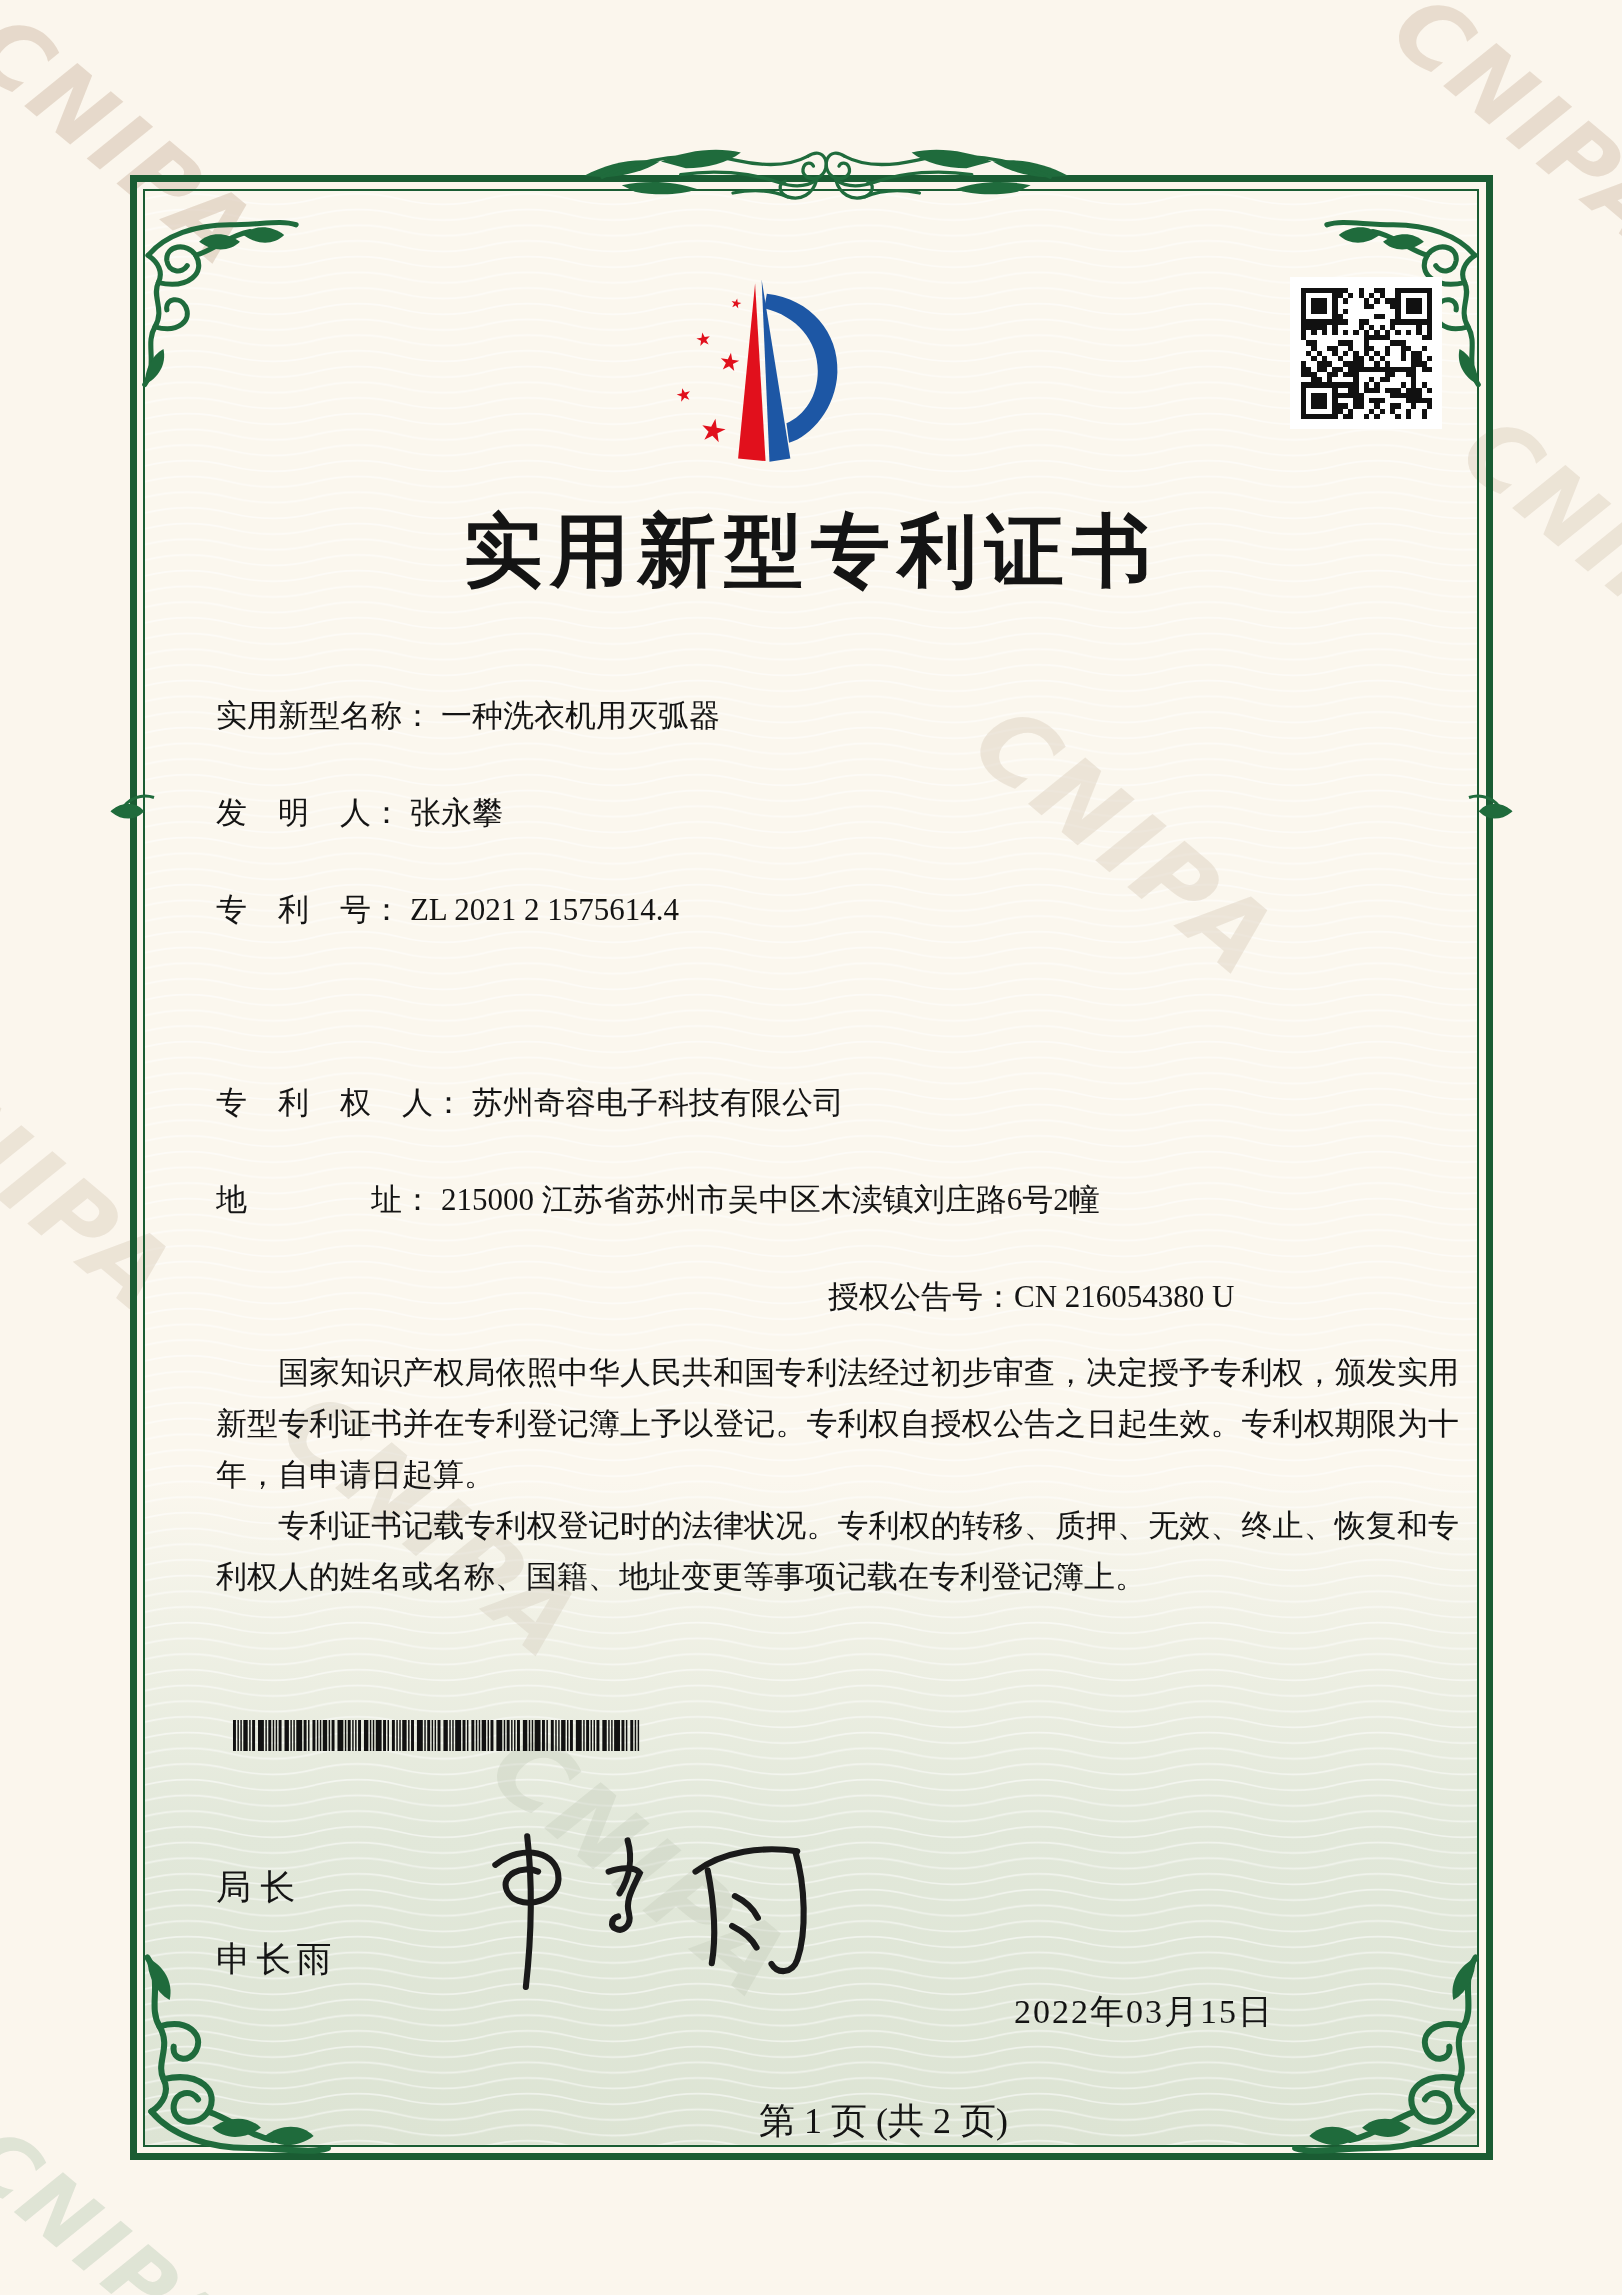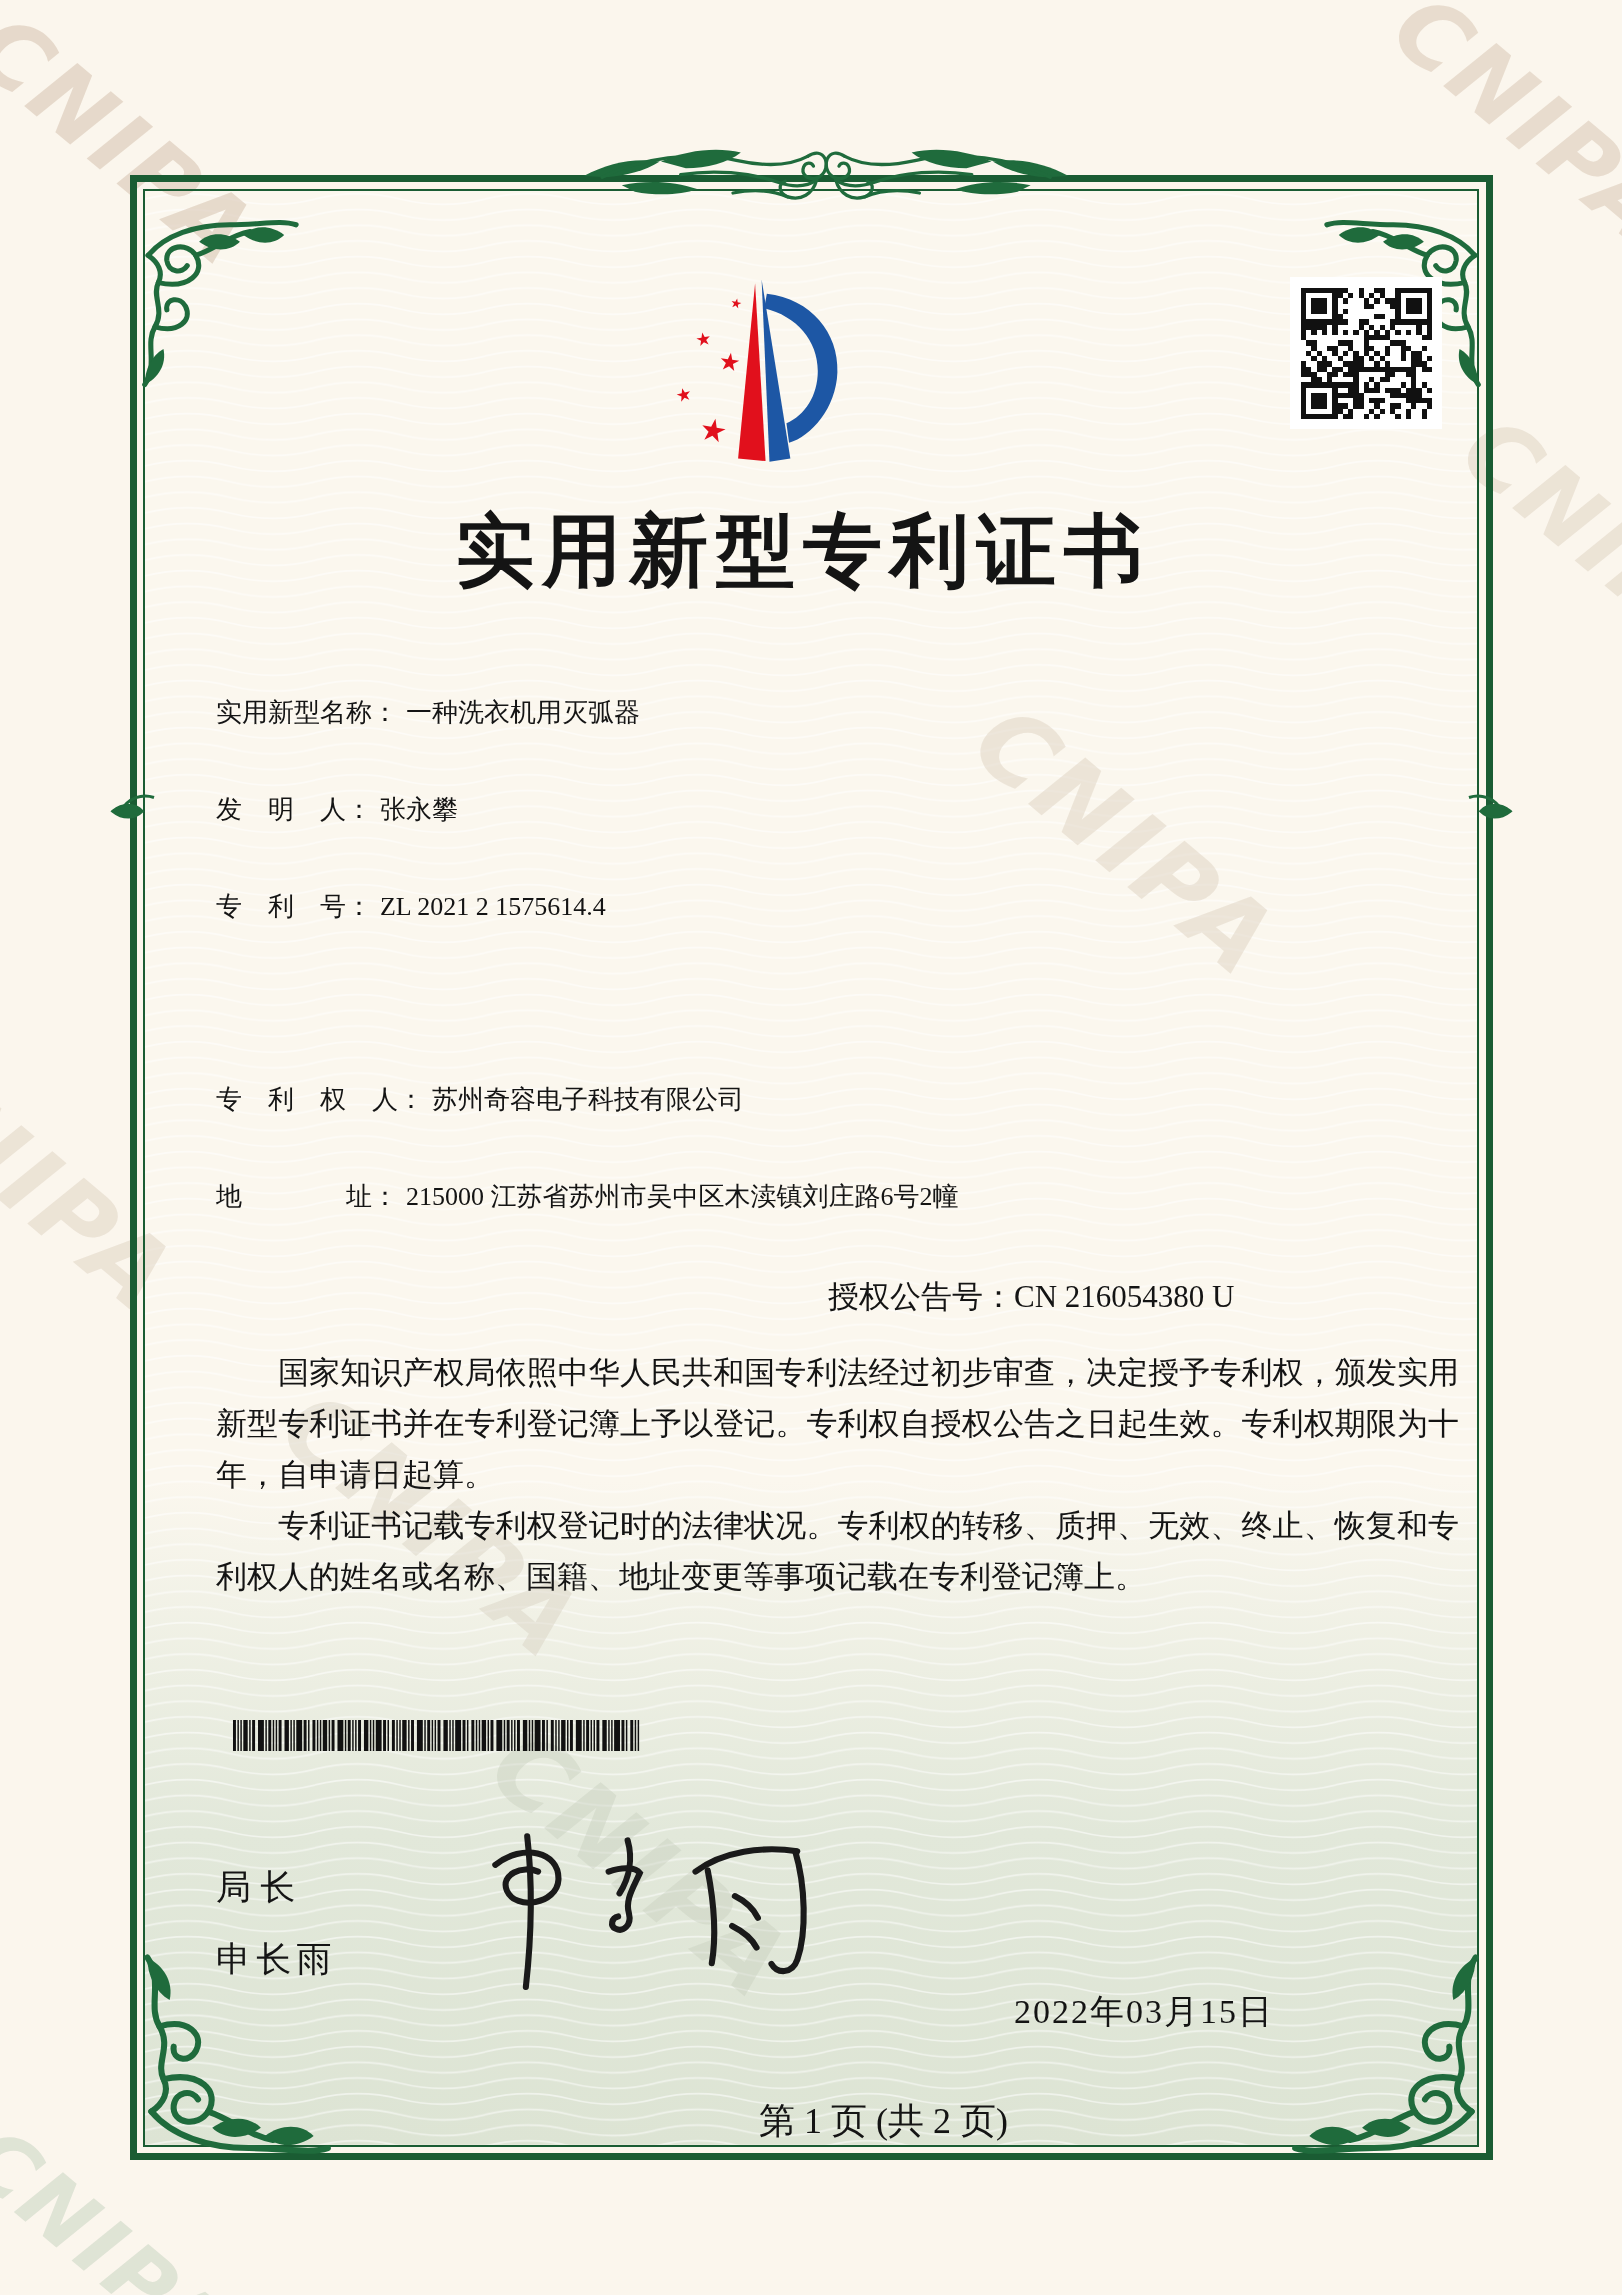--- a/index.html
+++ b/index.html
@@ -14,24 +14,24 @@
       border:7.2px solid #1a5c33;}
   .frame-inner{position:absolute;left:143px;top:189px;width:1332px;height:1954px;
       border:2px solid #1a5c33;}
   .decor{position:absolute;left:0;top:0;pointer-events:none;}
   .waves{position:absolute;left:145px;top:191px;pointer-events:none;}
   
   .certno{position:absolute;left:216px;top:301px;font-size:32px;letter-spacing:2.6px;}
   .logo{position:absolute;left:661px;top:274px;}
   .qr{position:absolute;left:1290px;top:277px;width:152px;height:152px;background:#fff;}
   .qr svg{position:absolute;left:10.5px;top:10.5px;}
-  .title{position:absolute;left:137px;top:499px;width:1332px;text-align:center;
+  .title{position:absolute;left:145px;top:499px;width:1332px;text-align:center;
       font-size:79px;font-weight:bold;letter-spacing:7.9px;}
   
-  .frow{position:absolute;left:216px;font-size:26px;white-space:nowrap;}
+  .frow{position:absolute;left:216px;font-size:31px;white-space:nowrap;}
   .frow .fvalue{margin-left:7.9px;}
   .frow2{position:absolute;left:828px;font-size:31px;white-space:nowrap;}
   
   .body-text{position:absolute;left:216px;top:1347px;width:1243px;font-size:31px;
       line-height:51px;text-align:justify;}
   .body-text p{margin:0;text-indent:2em;}
   
   .barcode{position:absolute;left:233px;top:1720px;width:412px;height:31px;}
   
   .signer-title{position:absolute;left:216px;top:1864px;font-size:35px;letter-spacing:9.2px;}

